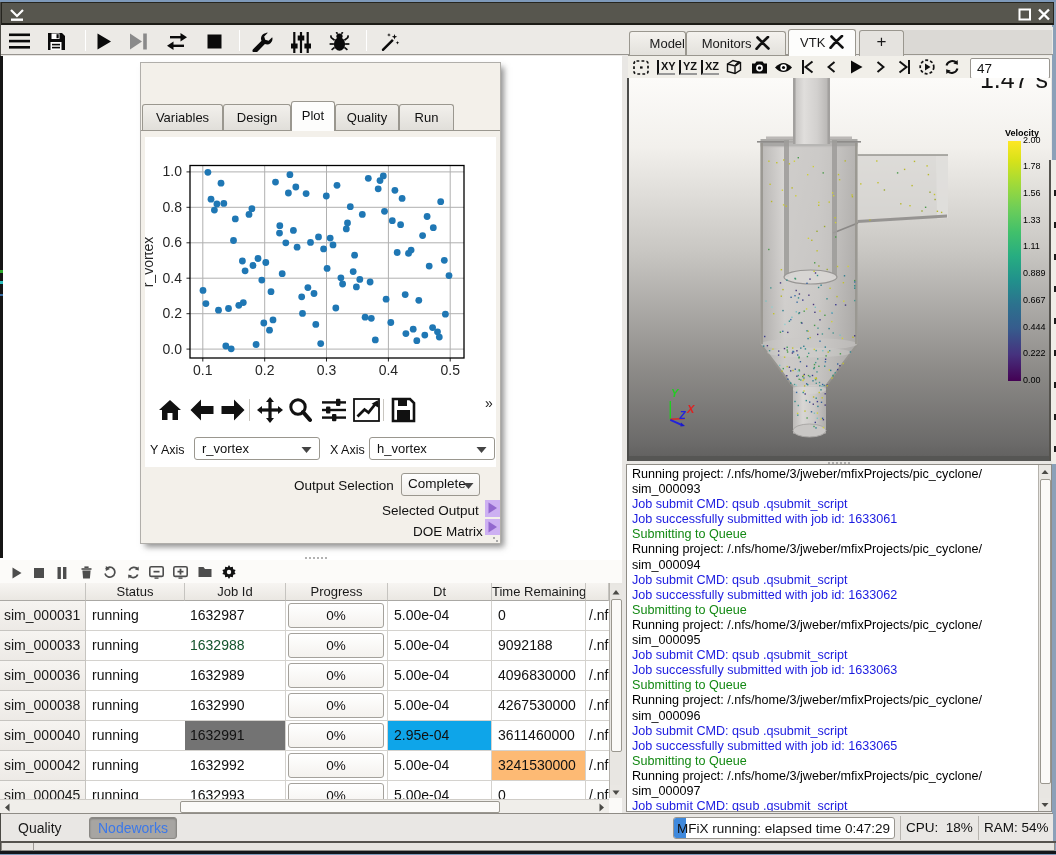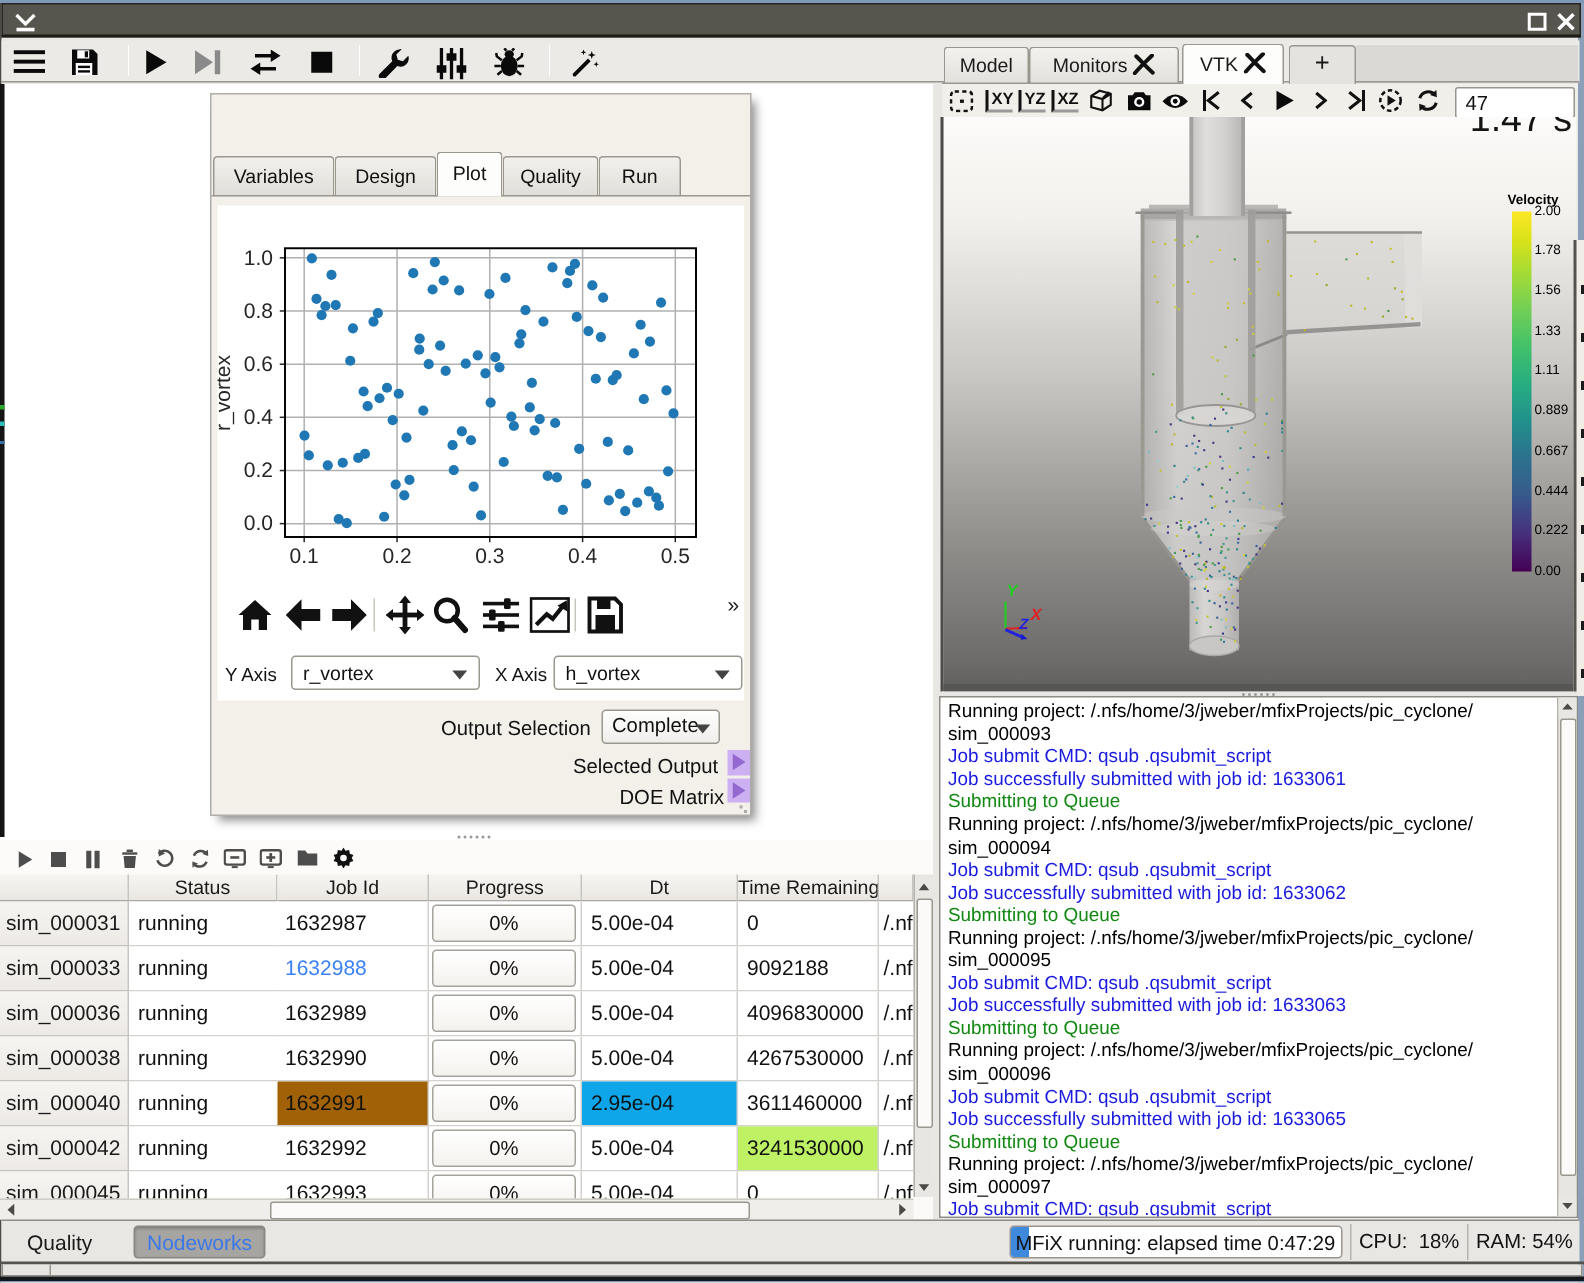--- a/index.html
+++ b/index.html
@@ -109,21 +109,21 @@
  <svg style="position:absolute;left:377px;top:5px" width="22" height="21" viewBox="0 0 22 21">
       <g fill="#0a0a0a">
         <path d="M4 17 L14 7 l1.8 1.8 L5.8 18.8 a1.3 1.3 0 0 1 -1.8 -1.8 z"></path>
         <path d="M16.5 2 l0.7 2 l2 0.7 l-2 0.7 l-0.7 2 l-0.7 -2 l-2 -0.7 l2 -0.7 z"></path>
         <path d="M11 1 l0.5 1.4 l1.4 0.5 l-1.4 0.5 l-0.5 1.4 l-0.5 -1.4 L9 3 l1.4 -0.5 z"></path>
         <path d="M19.5 9 l0.5 1.3 l1.3 0.5 l-1.3 0.5 l-0.5 1.3 l-0.5 -1.3 l-1.3 -0.5 l1.3 -0.5 z"></path>
       </g>
     </svg>
 </div>
 
- <div class="abs" style="left:629px;top:31px;width:57px;height:25px;background:linear-gradient(#f4f2ee,#e2e0db);border:1px solid #9a978f;border-bottom:none;border-radius:3px 3px 0 0;text-align:center;font-size:13px;color:#1a1a1a;padding-top:4px">Model</div>
+ <div class="abs" style="left:629px;top:31px;width:57px;height:25px;background:linear-gradient(#f4f2ee,#e2e0db);border:1px solid #9a978f;border-bottom:none;border-radius:3px 3px 0 0;text-align:right;font-size:13px;color:#1a1a1a;padding-top:4px">Model</div>
  <div class="abs" style="left:686px;top:31px;width:100px;height:25px;background:linear-gradient(#f4f2ee,#e2e0db);border:1px solid #9a978f;border-bottom:none;border-radius:3px 3px 0 0;text-align:center;font-size:13px;color:#1a1a1a;padding-top:4px">Monitors <svg width="15" height="14" viewBox="0 0 15 14" style="vertical-align:-2px">
       <path d="M2.5 1.5 C6 5 9 8.5 13.5 12.5 M13 1 C8.5 5.5 5.5 8 1.5 12.8" stroke="#111" stroke-width="2.6" fill="none" stroke-linecap="round"></path>
     </svg></div>
  <div class="abs" style="left:788px;top:29px;width:68px;height:27px;background:#fdfdfc;border:1px solid #9a978f;border-bottom:none;border-radius:3px 3px 0 0;text-align:center;font-size:13px;color:#1a1a1a;padding-top:5px;z-index:3">VTK <svg width="15" height="14" viewBox="0 0 15 14" style="vertical-align:-2px">
       <path d="M2.5 1.5 C6 5 9 8.5 13.5 12.5 M13 1 C8.5 5.5 5.5 8 1.5 12.8" stroke="#111" stroke-width="2.6" fill="none" stroke-linecap="round"></path>
     </svg></div>
  <div class="abs" style="left:859px;top:30px;width:45px;height:26px;background:#e5e3df;border:1px solid #9a978f;border-bottom:none;border-radius:3px 3px 0 0;text-align:center;font-size:17px;color:#1a1a1a;padding-top:1px">+</div>
  <div class="abs" style="left:904px;top:30px;width:148px;height:25px;background:#dbd9d5;border-bottom:1px solid #9a978f"></div>
  <div class="abs" style="left:628px;top:55px;width:160px;height:1px;background:#9a978f"></div>
 
@@ -632,21 +632,21 @@
           <div style="position:absolute;left:286px;top:0;width:102px;height:30px;background:#fff;border-right:1px solid #d4d2ce;border-bottom:1px solid #d4d2ce">
             <div style="position:absolute;left:2px;top:2px;width:96px;height:25px;border:1px solid #a5a29c;border-radius:3px;background:linear-gradient(#fff,#f4f2ee);text-align:center;font-size:13.5px;color:#111;padding-top:4px">0%</div>
           </div>
           <div style="position:absolute;left:388px;top:0;width:104px;height:30px;background:#fff;border-right:1px solid #d4d2ce;border-bottom:1px solid #d4d2ce;font-size:14px;color:#111;padding:6px 0 0 6px">5.00e-04</div>
           <div style="position:absolute;left:492px;top:0;width:94px;height:30px;background:#fff;border-right:1px solid #d4d2ce;border-bottom:1px solid #d4d2ce;font-size:14px;color:#111;padding:6px 0 0 6px">0</div>
           <div style="position:absolute;left:586px;top:0;width:23px;height:30px;background:#fff;border-bottom:1px solid #d4d2ce;font-size:14px;color:#111;padding:6px 0 0 3px;overflow:hidden">/.nf</div>
         </div>
         <div style="position:absolute;left:0;top:73px;width:733px;height:30px">
           <div style="position:absolute;left:0;top:0;width:86px;height:30px;background:linear-gradient(#f6f4f1,#edeae6);border-right:1px solid #c6c4c0;border-bottom:1px solid #c6c4c0;font-size:14px;color:#1a1a1a;padding:6px 0 0 4px">sim_000033</div>
           <div style="position:absolute;left:86px;top:0;width:101px;height:30px;background:#fff;border-right:1px solid #d4d2ce;border-bottom:1px solid #d4d2ce;font-size:14px;color:#111;padding:6px 0 0 6px">running</div>
-          <div style="position:absolute;left:185px;top:0;width:101px;height:30px;background:#fff;border-right:1px solid #d4d2ce;border-bottom:1px solid #d4d2ce;font-size:14px;color:#3b82f6;padding:6px 0 0 5px">1632988</div>
+          <div style="position:absolute;left:185px;top:0;width:101px;height:30px;background:#fff;border-right:1px solid #d4d2ce;border-bottom:1px solid #d4d2ce;font-size:14px;color:#14532d;padding:6px 0 0 5px">1632988</div>
           <div style="position:absolute;left:286px;top:0;width:102px;height:30px;background:#fff;border-right:1px solid #d4d2ce;border-bottom:1px solid #d4d2ce">
             <div style="position:absolute;left:2px;top:2px;width:96px;height:25px;border:1px solid #a5a29c;border-radius:3px;background:linear-gradient(#fff,#f4f2ee);text-align:center;font-size:13.5px;color:#111;padding-top:4px">0%</div>
           </div>
           <div style="position:absolute;left:388px;top:0;width:104px;height:30px;background:#fff;border-right:1px solid #d4d2ce;border-bottom:1px solid #d4d2ce;font-size:14px;color:#111;padding:6px 0 0 6px">5.00e-04</div>
           <div style="position:absolute;left:492px;top:0;width:94px;height:30px;background:#fff;border-right:1px solid #d4d2ce;border-bottom:1px solid #d4d2ce;font-size:14px;color:#111;padding:6px 0 0 6px">9092188</div>
           <div style="position:absolute;left:586px;top:0;width:23px;height:30px;background:#fff;border-bottom:1px solid #d4d2ce;font-size:14px;color:#111;padding:6px 0 0 3px;overflow:hidden">/.nf</div>
         </div>
         <div style="position:absolute;left:0;top:103px;width:609px;height:30px">
           <div style="position:absolute;left:0;top:0;width:86px;height:30px;background:linear-gradient(#f6f4f1,#edeae6);border-right:1px solid #c6c4c0;border-bottom:1px solid #c6c4c0;font-size:14px;color:#1a1a1a;padding:6px 0 0 4px">sim_000036</div>
           <div style="position:absolute;left:86px;top:0;width:101px;height:30px;background:#fff;border-right:1px solid #d4d2ce;border-bottom:1px solid #d4d2ce;font-size:14px;color:#111;padding:6px 0 0 6px">running</div>
@@ -665,37 +665,37 @@
           <div style="position:absolute;left:286px;top:0;width:102px;height:30px;background:#fff;border-right:1px solid #d4d2ce;border-bottom:1px solid #d4d2ce">
             <div style="position:absolute;left:2px;top:2px;width:96px;height:25px;border:1px solid #a5a29c;border-radius:3px;background:linear-gradient(#fff,#f4f2ee);text-align:center;font-size:13.5px;color:#111;padding-top:4px">0%</div>
           </div>
           <div style="position:absolute;left:388px;top:0;width:104px;height:30px;background:#fff;border-right:1px solid #d4d2ce;border-bottom:1px solid #d4d2ce;font-size:14px;color:#111;padding:6px 0 0 6px">5.00e-04</div>
           <div style="position:absolute;left:492px;top:0;width:94px;height:30px;background:#fff;border-right:1px solid #d4d2ce;border-bottom:1px solid #d4d2ce;font-size:14px;color:#111;padding:6px 0 0 6px">4267530000</div>
           <div style="position:absolute;left:586px;top:0;width:23px;height:30px;background:#fff;border-bottom:1px solid #d4d2ce;font-size:14px;color:#111;padding:6px 0 0 3px;overflow:hidden">/.nf</div>
         </div>
         <div style="position:absolute;left:0;top:163px;width:609px;height:30px">
           <div style="position:absolute;left:0;top:0;width:86px;height:30px;background:linear-gradient(#f6f4f1,#edeae6);border-right:1px solid #c6c4c0;border-bottom:1px solid #c6c4c0;font-size:14px;color:#1a1a1a;padding:6px 0 0 4px">sim_000040</div>
           <div style="position:absolute;left:86px;top:0;width:101px;height:30px;background:#fff;border-right:1px solid #d4d2ce;border-bottom:1px solid #d4d2ce;font-size:14px;color:#111;padding:6px 0 0 6px">running</div>
-          <div style="position:absolute;left:185px;top:0;width:101px;height:30px;background:#a16207;border-right:1px solid #d4d2ce;border-bottom:1px solid #d4d2ce;font-size:14px;color:#111;padding:6px 0 0 5px">1632991</div>
+          <div style="position:absolute;left:185px;top:0;width:101px;height:30px;background:#737373;border-right:1px solid #d4d2ce;border-bottom:1px solid #d4d2ce;font-size:14px;color:#111;padding:6px 0 0 5px">1632991</div>
           <div style="position:absolute;left:286px;top:0;width:102px;height:30px;background:#fff;border-right:1px solid #d4d2ce;border-bottom:1px solid #d4d2ce">
             <div style="position:absolute;left:2px;top:2px;width:96px;height:25px;border:1px solid #a5a29c;border-radius:3px;background:linear-gradient(#fff,#f4f2ee);text-align:center;font-size:13.5px;color:#111;padding-top:4px">0%</div>
           </div>
           <div style="position:absolute;left:388px;top:0;width:104px;height:30px;background:#0ea5e9;border-right:1px solid #d4d2ce;border-bottom:1px solid #d4d2ce;font-size:14px;color:#111;padding:6px 0 0 6px">2.95e-04</div>
           <div style="position:absolute;left:492px;top:0;width:94px;height:30px;background:#fff;border-right:1px solid #d4d2ce;border-bottom:1px solid #d4d2ce;font-size:14px;color:#111;padding:6px 0 0 6px">3611460000</div>
           <div style="position:absolute;left:586px;top:0;width:23px;height:30px;background:#fff;border-bottom:1px solid #d4d2ce;font-size:14px;color:#111;padding:6px 0 0 3px;overflow:hidden">/.nf</div>
         </div>
         <div style="position:absolute;left:0;top:193px;width:609px;height:30px">
           <div style="position:absolute;left:0;top:0;width:86px;height:30px;background:linear-gradient(#f6f4f1,#edeae6);border-right:1px solid #c6c4c0;border-bottom:1px solid #c6c4c0;font-size:14px;color:#1a1a1a;padding:6px 0 0 4px">sim_000042</div>
           <div style="position:absolute;left:86px;top:0;width:101px;height:30px;background:#fff;border-right:1px solid #d4d2ce;border-bottom:1px solid #d4d2ce;font-size:14px;color:#111;padding:6px 0 0 6px">running</div>
           <div style="position:absolute;left:185px;top:0;width:101px;height:30px;background:#fff;border-right:1px solid #d4d2ce;border-bottom:1px solid #d4d2ce;font-size:14px;color:#111;padding:6px 0 0 5px">1632992</div>
           <div style="position:absolute;left:286px;top:0;width:102px;height:30px;background:#fff;border-right:1px solid #d4d2ce;border-bottom:1px solid #d4d2ce">
             <div style="position:absolute;left:2px;top:2px;width:96px;height:25px;border:1px solid #a5a29c;border-radius:3px;background:linear-gradient(#fff,#f4f2ee);text-align:center;font-size:13.5px;color:#111;padding-top:4px">0%</div>
           </div>
           <div style="position:absolute;left:388px;top:0;width:104px;height:30px;background:#fff;border-right:1px solid #d4d2ce;border-bottom:1px solid #d4d2ce;font-size:14px;color:#111;padding:6px 0 0 6px">5.00e-04</div>
-          <div style="position:absolute;left:492px;top:0;width:94px;height:30px;background:#bef264;border-right:1px solid #d4d2ce;border-bottom:1px solid #d4d2ce;font-size:14px;color:#111;padding:6px 0 0 6px">3241530000</div>
+          <div style="position:absolute;left:492px;top:0;width:94px;height:30px;background:#fdba74;border-right:1px solid #d4d2ce;border-bottom:1px solid #d4d2ce;font-size:14px;color:#111;padding:6px 0 0 6px">3241530000</div>
           <div style="position:absolute;left:586px;top:0;width:23px;height:30px;background:#fff;border-bottom:1px solid #d4d2ce;font-size:14px;color:#111;padding:6px 0 0 3px;overflow:hidden">/.nf</div>
         </div>
         <div style="position:absolute;left:0;top:223px;width:609px;height:30px">
           <div style="position:absolute;left:0;top:0;width:86px;height:30px;background:linear-gradient(#f6f4f1,#edeae6);border-right:1px solid #c6c4c0;border-bottom:1px solid #c6c4c0;font-size:14px;color:#1a1a1a;padding:6px 0 0 4px">sim_000045</div>
           <div style="position:absolute;left:86px;top:0;width:101px;height:30px;background:#fff;border-right:1px solid #d4d2ce;border-bottom:1px solid #d4d2ce;font-size:14px;color:#111;padding:6px 0 0 6px">running</div>
           <div style="position:absolute;left:185px;top:0;width:101px;height:30px;background:#fff;border-right:1px solid #d4d2ce;border-bottom:1px solid #d4d2ce;font-size:14px;color:#111;padding:6px 0 0 5px">1632993</div>
           <div style="position:absolute;left:286px;top:0;width:102px;height:30px;background:#fff;border-right:1px solid #d4d2ce;border-bottom:1px solid #d4d2ce">
             <div style="position:absolute;left:2px;top:2px;width:96px;height:25px;border:1px solid #a5a29c;border-radius:3px;background:linear-gradient(#fff,#f4f2ee);text-align:center;font-size:13.5px;color:#111;padding-top:4px">0%</div>
           </div>
           <div style="position:absolute;left:388px;top:0;width:104px;height:30px;background:#fff;border-right:1px solid #d4d2ce;border-bottom:1px solid #d4d2ce;font-size:14px;color:#111;padding:6px 0 0 6px">5.00e-04</div>

